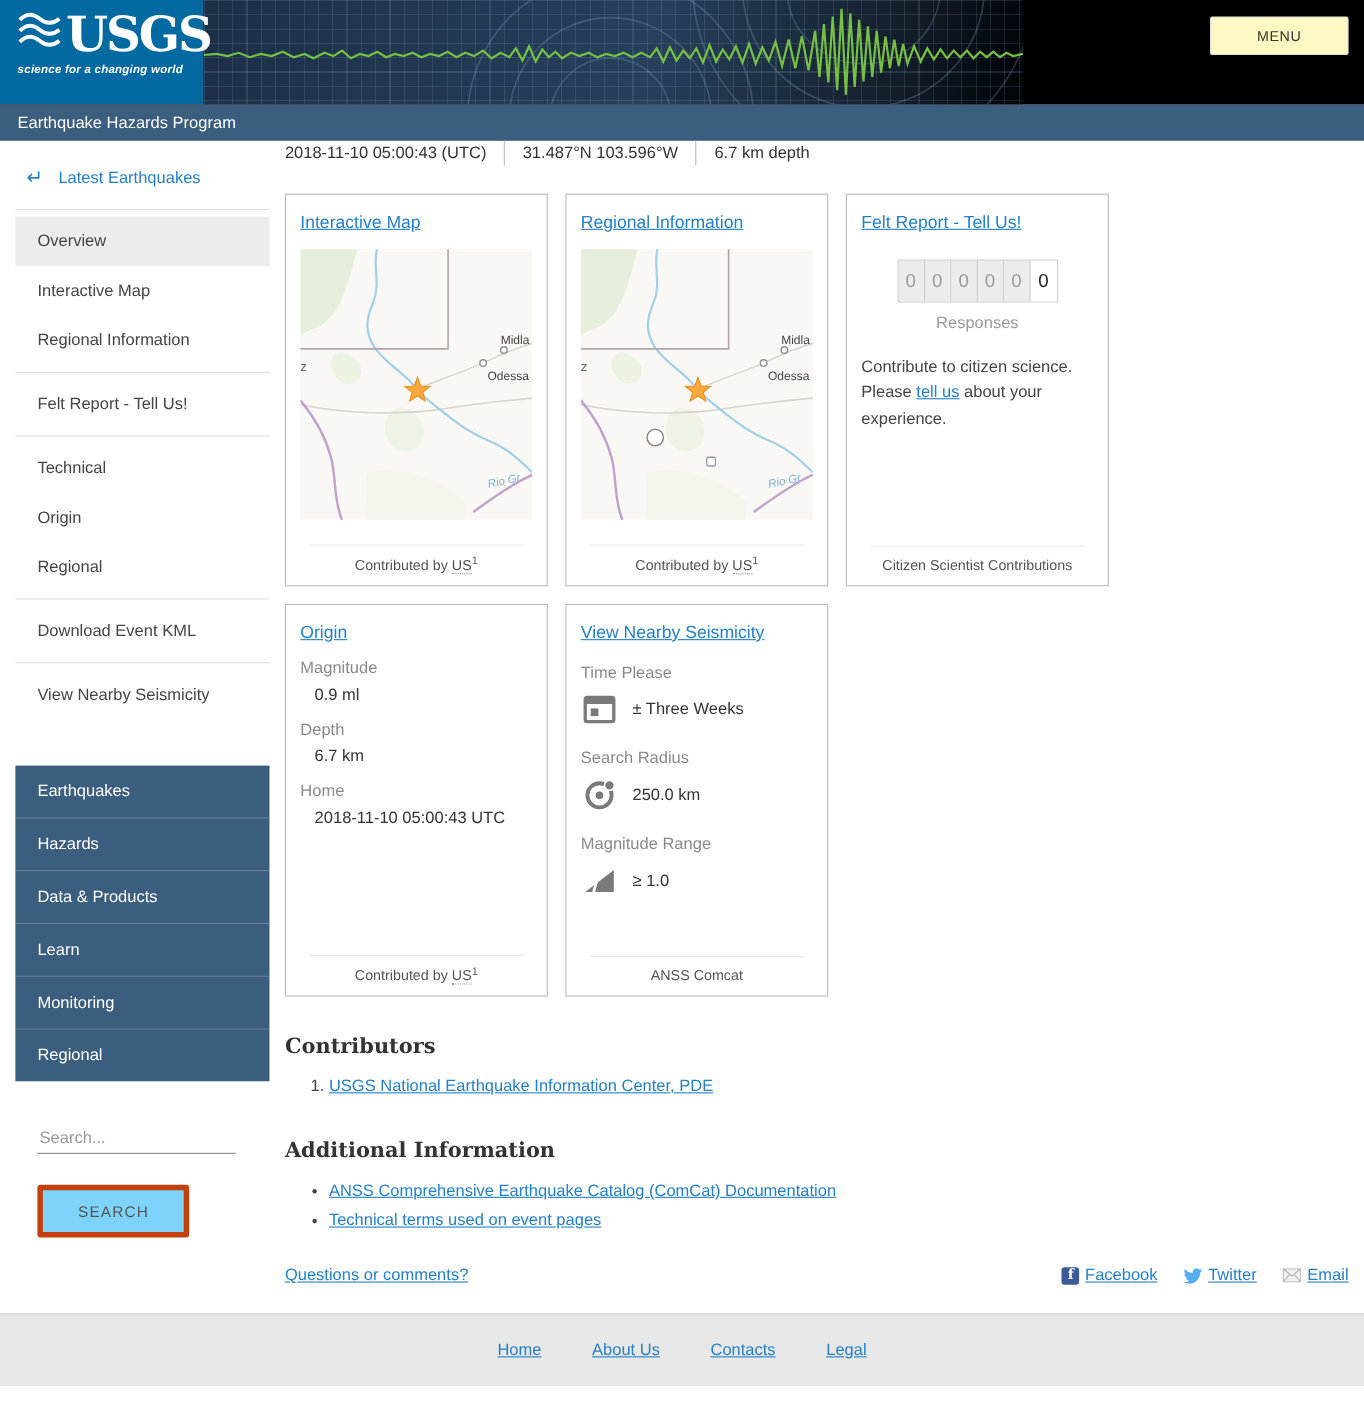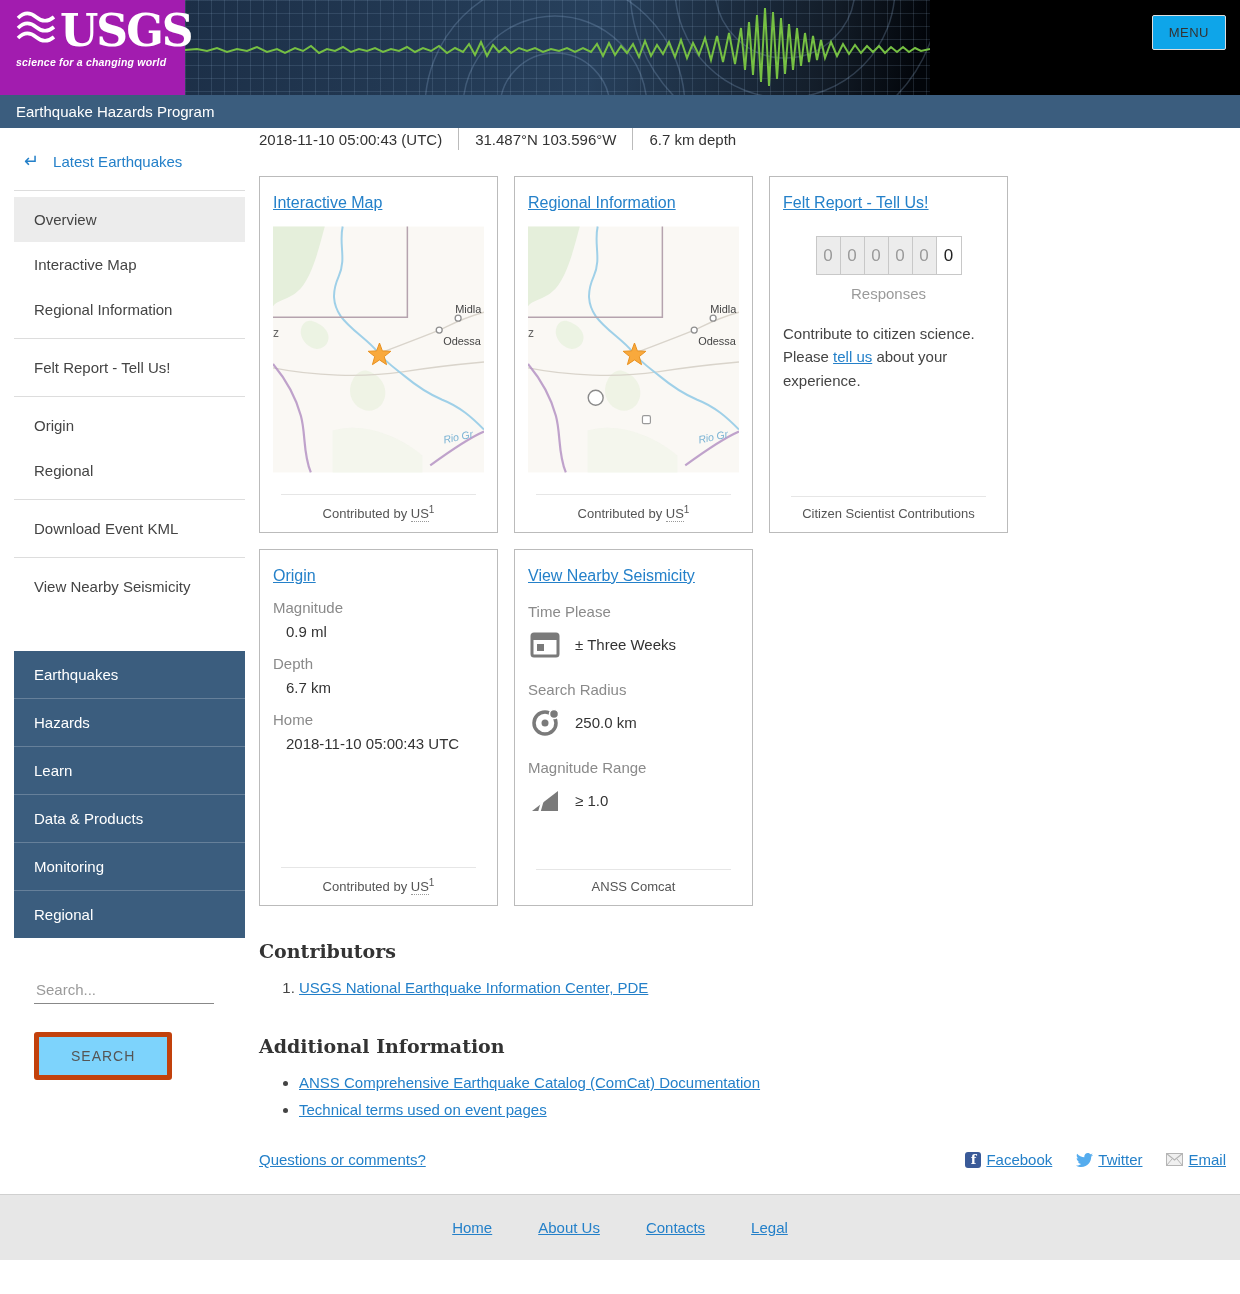--- a/index.html
+++ b/index.html
@@ -5,33 +5,33 @@
   * { box-sizing: border-box; }
   html,body { margin:0; padding:0; }
   body {
     width:1240px; min-height:1294px; background:#fff;
     font-family:"Liberation Sans", sans-serif; color:#333;
   }
   a { color:#2480c9; text-decoration:underline; cursor:pointer; }
 
   
   .site-header { position:relative; height:95px; background:#000; overflow:hidden; }
-  .logo-block { position:absolute; left:0; top:0; width:185px; height:95px; background:#a21caf; padding:8px 12px 0 16px; z-index:3; }
+  .logo-block { position:absolute; left:0; top:0; width:185px; height:95px; background:#0369a1; padding:8px 12px 0 16px; z-index:3; }
   .logo-row { display:flex; align-items:flex-end; gap:4px; }
   .logo-text { color:#fff; font-family:"DejaVu Serif", serif; font-weight:700; font-size:44px; line-height:0.95; letter-spacing:-2px; }
   .logo-tagline { color:#fff; font-size:10.5px; font-style:italic; font-weight:700; margin-top:4px; letter-spacing:0.2px; }
   .banner { position:absolute; left:185px; top:0; width:745px; height:95px;
     background:
       repeating-linear-gradient(to right, rgba(150,180,210,0.16) 0 1px, transparent 1px 13px),
       repeating-linear-gradient(to bottom, rgba(150,180,210,0.16) 0 1px, transparent 1px 13px),
       linear-gradient(100deg, #1c2f47 0%, #27405c 55%, #131d29 85%, #02050a 98%);
   }
   .banner svg { position:absolute; inset:0; }
-  .menu-btn { position:absolute; right:14px; top:15px; z-index:4; padding:9px 16px;
-    background:#0ea5e9; border:1px solid #ddd; border-radius:2px; color:#333;
+  .menu-btn { position:absolute; right:14px; top:15px; z-index:4; padding:9px 42px;
+    background:#fef9c3; border:1px solid #ddd; border-radius:2px; color:#333;
     font-size:13px; letter-spacing:0.5px; font-family:"Liberation Sans", sans-serif; cursor:pointer; }
   .program-bar { height:33px; line-height:33px; background:#3b5d7e; color:#fff; font-size:15px; padding-left:16px; }
 
   
   .content { display:flex; padding:0 14px; }
   .sidebar { width:231px; flex:0 0 231px; }
   .main { flex:1; padding-left:14px; }
 
   
   .back-link { display:flex; align-items:center; gap:14px; padding:22px 6px 18px 10px; font-size:15px; }
@@ -141,36 +141,37 @@
     <nav class="local-nav">
       <div class="snav-group">
         <div class="snav-item active">Overview</div>
         <div class="snav-item">Interactive Map</div>
         <div class="snav-item">Regional Information</div>
       </div>
       <div class="snav-group">
         <div class="snav-item">Felt Report - Tell Us!</div>
       </div>
       <div class="snav-group">
+        <div class="snav-item">Technical</div>
         <div class="snav-item">Origin</div>
         <div class="snav-item">Regional</div>
       </div>
       <div class="snav-group">
         <div class="snav-item">Download Event KML</div>
       </div>
       <div class="snav-group">
         <div class="snav-item">View Nearby Seismicity</div>
       </div>
     </nav>
 
     <nav class="site-nav">
       <div class="site-nav-item">Earthquakes</div>
       <div class="site-nav-item">Hazards</div>
+      <div class="site-nav-item">Data &amp; Products</div>
       <div class="site-nav-item">Learn</div>
-      <div class="site-nav-item">Data &amp; Products</div>
       <div class="site-nav-item">Monitoring</div>
       <div class="site-nav-item">Regional</div>
     </nav>
 
     <div class="search-area">
       <input type="text" placeholder="Search..." style="">
       <button class="search-btn">SEARCH</button>
     </div>
   </aside>
 

